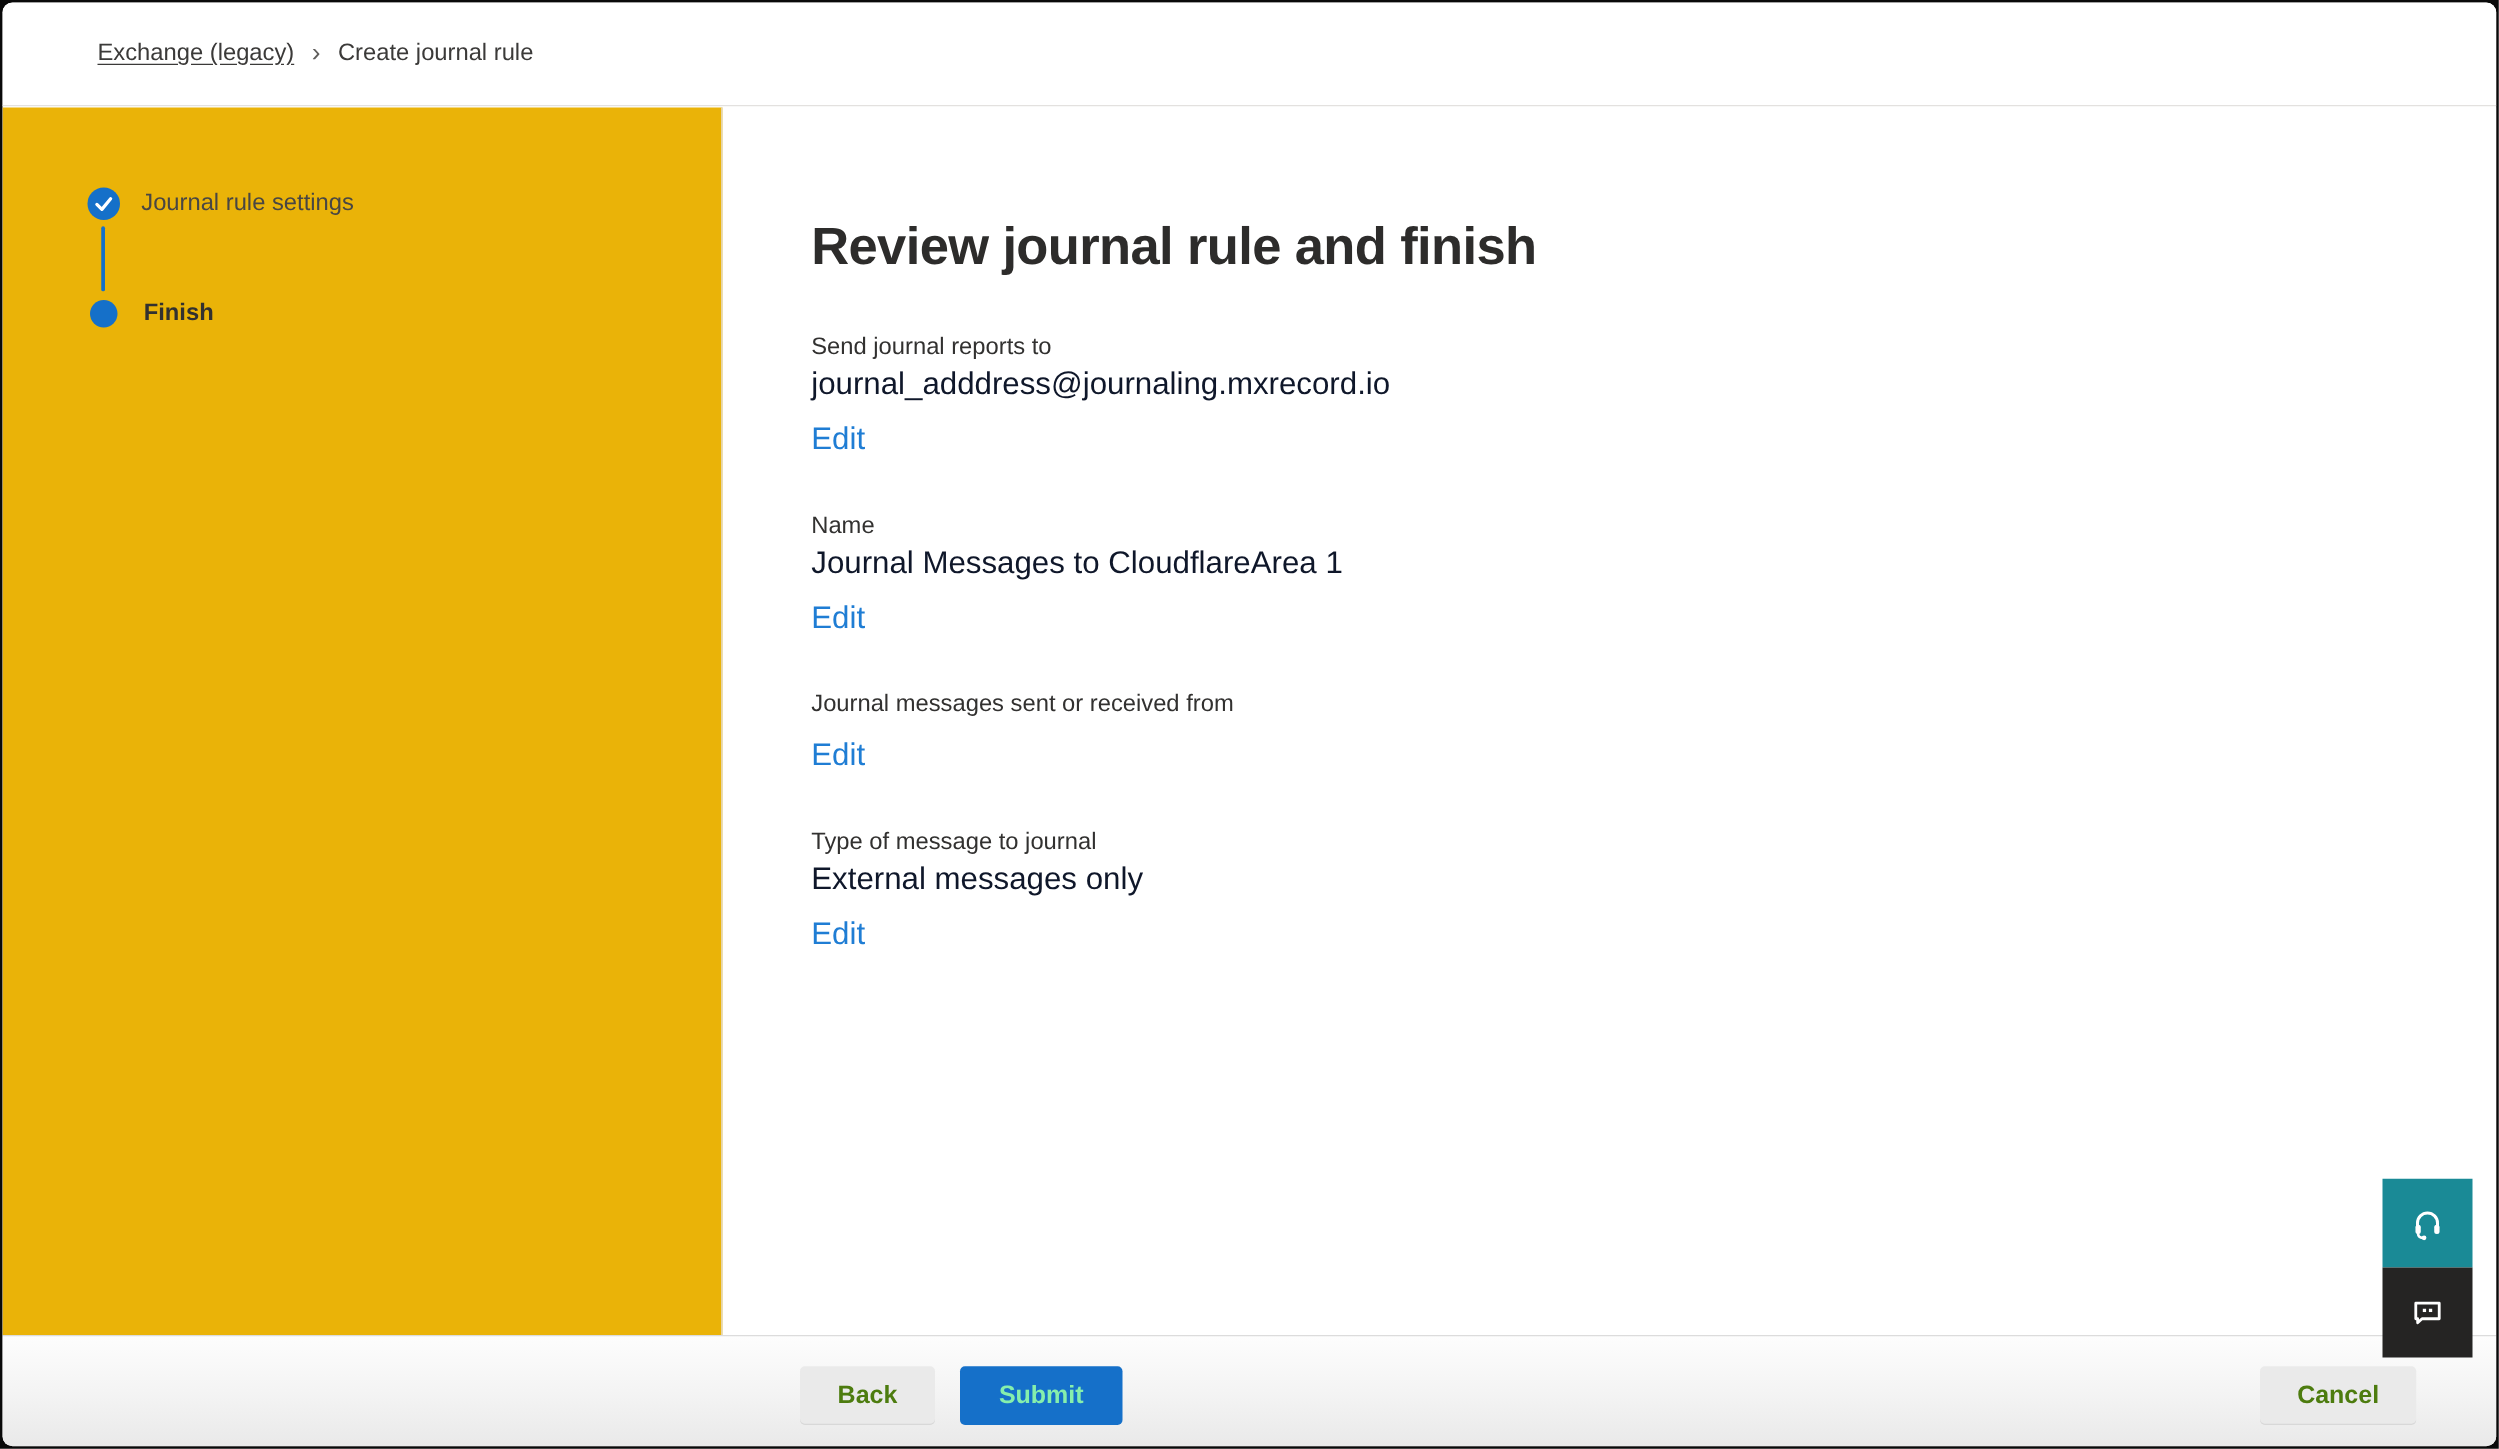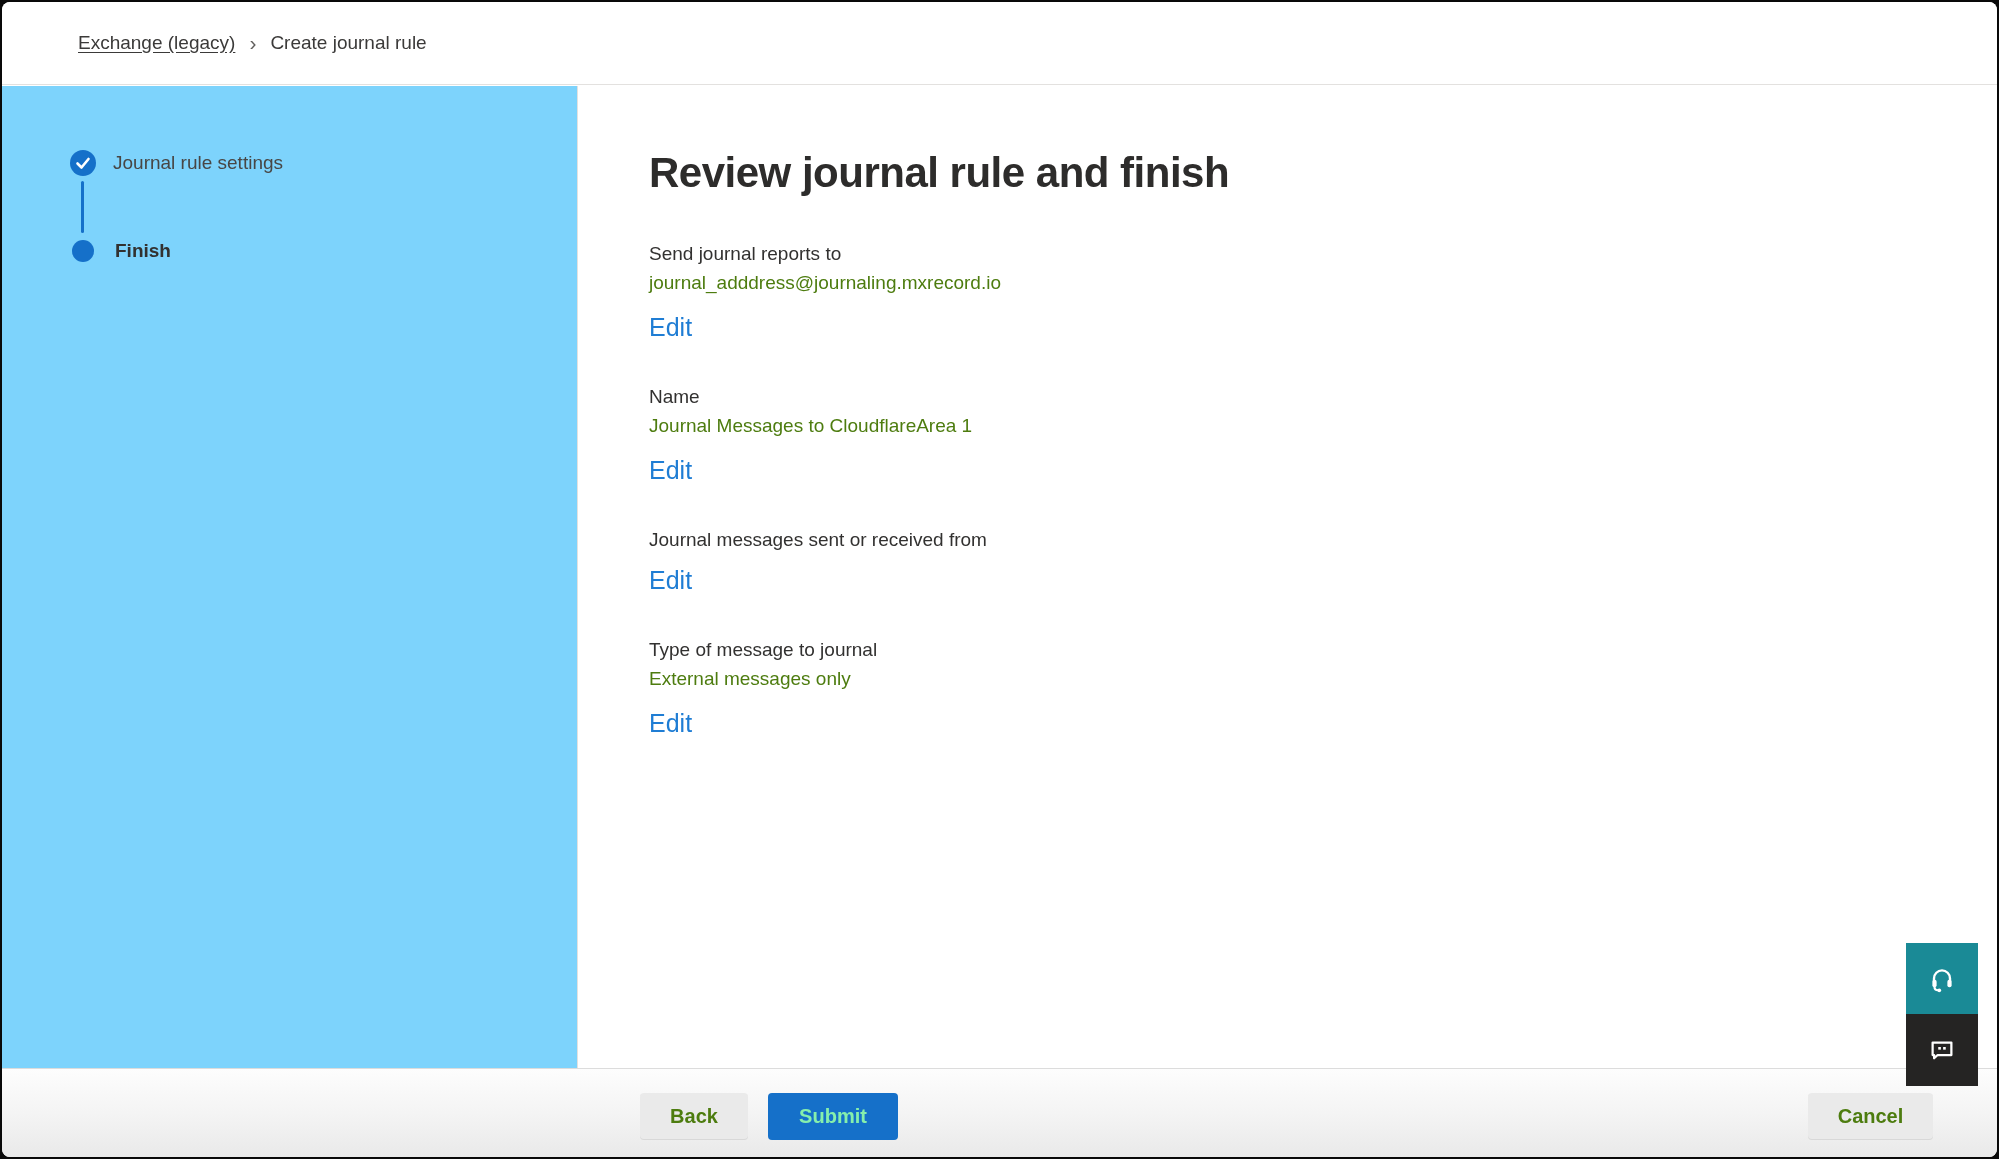--- a/index.html
+++ b/index.html
@@ -43,21 +43,21 @@
     margin: 0 14px;
     line-height: 1;
     transform: translateY(-1px);
   }
 
   
   .sidebar {
     position: absolute;
     top: 84px; left: 0; bottom: 89px;
     width: 576px;
-    background: #7dd3fc;
+    background: #eab308;
     border-right: 1px solid #e3e1df;
   }
   .main {
     position: absolute;
     top: 84px; left: 577px; right: 0; bottom: 89px;
     background: #ffffff;
     padding: 62px 0 0 70px;
     overflow: hidden;
   }
 
@@ -100,33 +100,34 @@
     color: #323130;
   }
 
   
   .page-title {
     font-size: 42px;
     font-weight: 700;
     color: #2d2c2b;
     letter-spacing: -0.5px;
     line-height: 50px;
+    margin-top: 24px;
   }
   .sections { margin-top: 43px; }
   .section { margin-bottom: 44px; }
   .section-label {
     font-size: 19px;
     font-weight: 400;
     color: #323130;
     line-height: 26px;
     margin-bottom: 3px;
   }
   .section-value {
-    font-size: 19px;
-    color: #4d7c0f;
+    font-size: 25px;
+    color: #0f172a;
     line-height: 26px;
     margin-bottom: 7px;
   }
   .edit-link {
     display: inline-block;
     font-size: 25px;
     color: #1f7dd4;
     line-height: 26px;
     cursor: pointer;
     margin-top: 11px;

